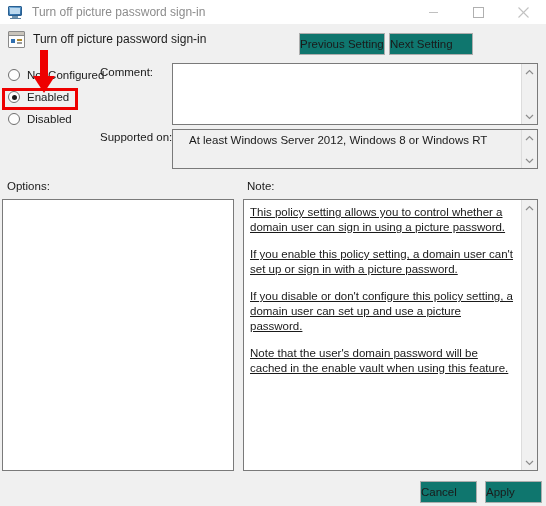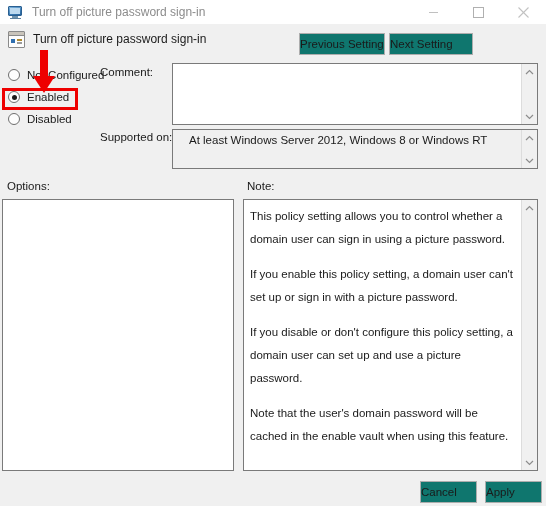--- a/index.html
+++ b/index.html
@@ -188,22 +188,23 @@
     left: 243px; top: 199px; width: 295px; height: 272px;
     background: #ffffff;
   }
   #help-text {
     position: absolute; left: 6px; top: 5px; right: 22px; bottom: 3px;
     overflow: hidden;
   }
   #help-text p {
     margin: 0 0 12px 0;
     font-size: 11.5px;
-    line-height: 23px;
+    line-height: 15px;
     color: #1a1a1a;
+    text-decoration: underline;
   }
 
   
   #btn-ok {
     position: absolute; left: 355px; top: 481px;
     width: 57px; height: 22px;
     border: 1px solid #0078d7;
     outline: 1px solid #0078d7;
     outline-offset: -2px;
   }

